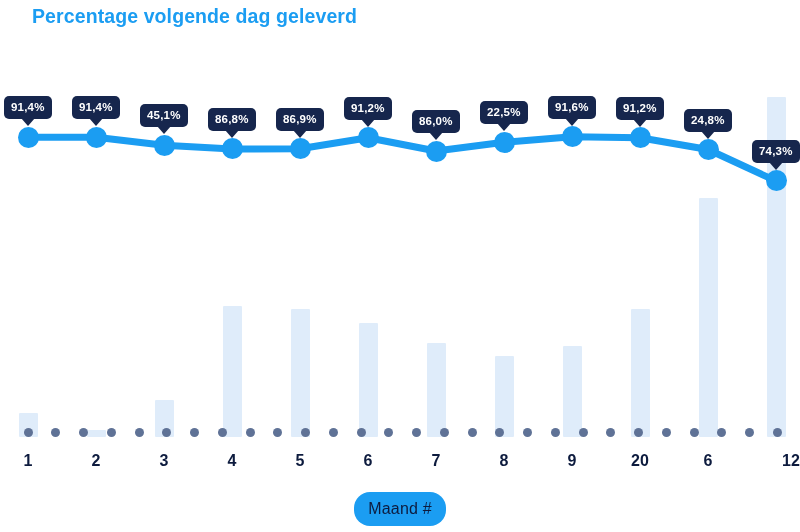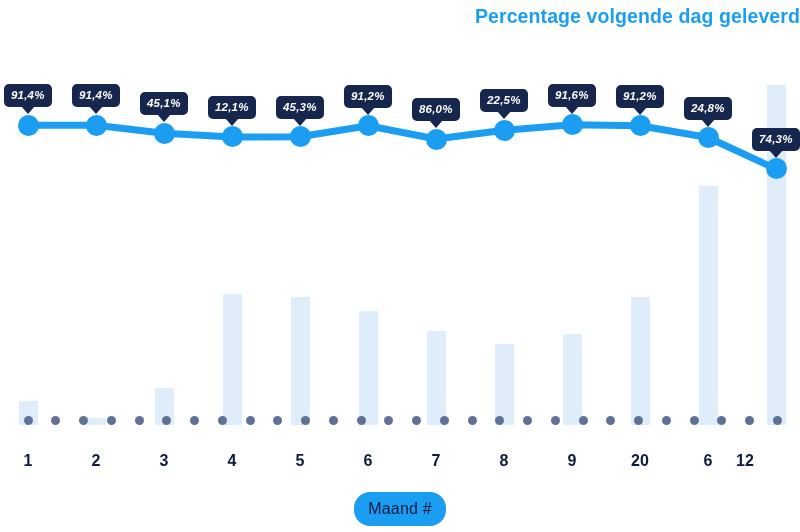--- a/index.html
+++ b/index.html
@@ -7,30 +7,31 @@
     width: 800px; height: 532px;
     background: #ffffff;
     font-family: "Liberation Sans", sans-serif;
     overflow: hidden;
   }
   #chart-root { position: relative; width: 800px; height: 532px; background: #fff; }
 
   
   .chart-title {
     position: absolute; left: 0; top: 4px; width: 800px;
-    text-align: right;
+    text-align: left;
     color: #1b9df2;
     font-size: 19.5px; font-weight: bold; line-height: 24px;
     letter-spacing: .1px;
+    padding-left: 32px;
   }
   .chart-title .t-line { display: block; }
 
   
   .plot {
-    position: absolute; left: 0; top: 0; width: 800px; height: 430px; font-style: italic;
+    position: absolute; left: 0; top: 12px; width: 800px; height: 430px;
   }
 
   
   .bar {
     position: absolute;
     background: #dfecfa;
     border-radius: 1px;
   }
 
   
@@ -163,22 +164,22 @@
         <div class="marker" style="left: 493.5px; top: 119.836px;"></div>
         <div class="marker" style="left: 561.5px; top: 114.204px;"></div>
         <div class="marker" style="left: 629.5px; top: 115.228px;"></div>
         <div class="marker" style="left: 697.5px; top: 127.004px;"></div>
         <div class="marker" style="left: 765.5px; top: 158.492px;"></div>
       </div>
     <div id="badges-layer">
         <div class="badge" style="left: 4px; top: 84.216px;">91,4%</div>
         <div class="badge" style="left: 72px; top: 84.216px;">91,4%</div>
         <div class="badge" style="left: 140px; top: 92.152px;">45,1%</div>
-        <div class="badge" style="left: 208px; top: 95.992px;">12,1%</div>
-        <div class="badge" style="left: 276px; top: 95.736px;">45,3%</div>
+        <div class="badge" style="left: 208px; top: 95.992px;">86,8%</div>
+        <div class="badge" style="left: 276px; top: 95.736px;">86,9%</div>
         <div class="badge" style="left: 344px; top: 84.728px;">91,2%</div>
         <div class="badge" style="left: 412px; top: 98.04px;">86,0%</div>
         <div class="badge" style="left: 480px; top: 89.336px;">22,5%</div>
         <div class="badge" style="left: 548px; top: 83.704px;">91,6%</div>
         <div class="badge" style="left: 616px; top: 84.728px;">91,2%</div>
         <div class="badge" style="left: 684px; top: 96.504px;">24,8%</div>
         <div class="badge" style="left: 752px; top: 127.992px;">74,3%</div>
       </div>
   </div>
 
@@ -187,20 +188,20 @@
       <div class="xtick" style="left: 96px;">2</div>
       <div class="xtick" style="left: 164px;">3</div>
       <div class="xtick" style="left: 232px;">4</div>
       <div class="xtick" style="left: 300px;">5</div>
       <div class="xtick" style="left: 368px;">6</div>
       <div class="xtick" style="left: 436px;">7</div>
       <div class="xtick" style="left: 504px;">8</div>
       <div class="xtick" style="left: 572px;">9</div>
       <div class="xtick" style="left: 640px;">20</div>
       <div class="xtick" style="left: 708px;">6</div>
-      <div class="xtick" style="left: 745px;">12</div>
+      <div class="xtick" style="left: 791px;">12</div>
     </div>
 
   <div class="axis-title-wrap">
     <div class="axis-title">Maand #</div>
   </div>
 
 </div>
 
 </body></html>

